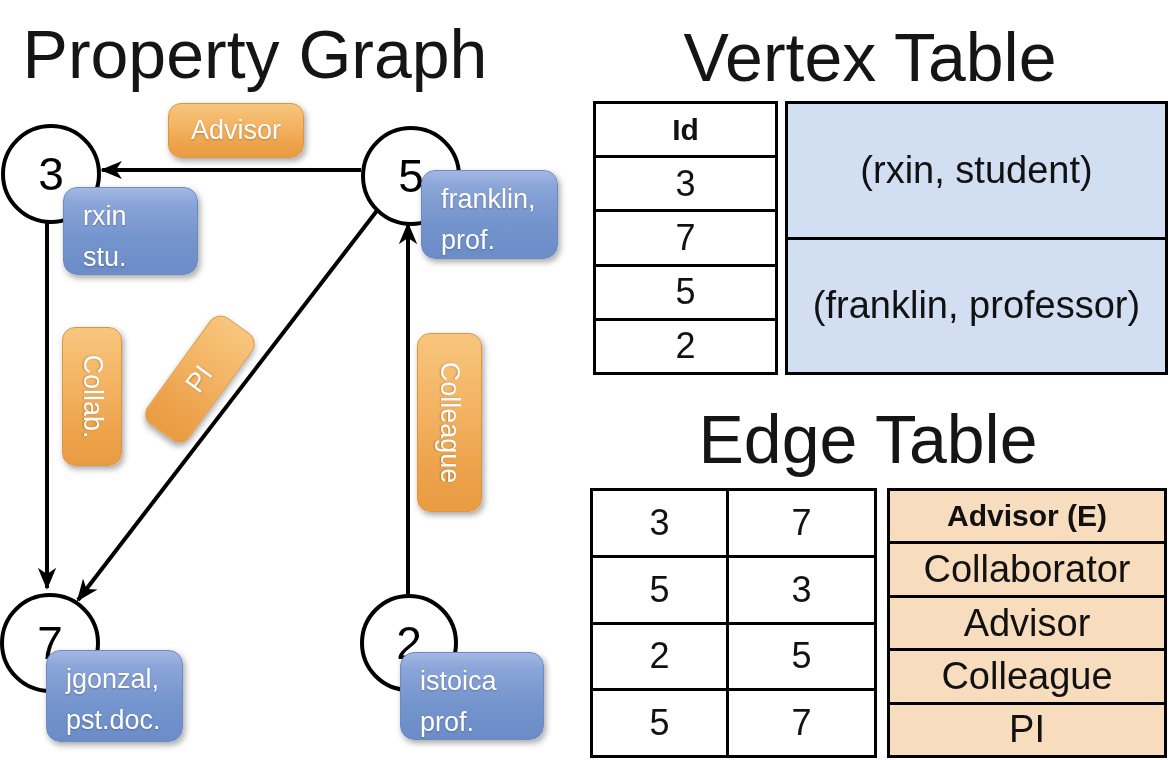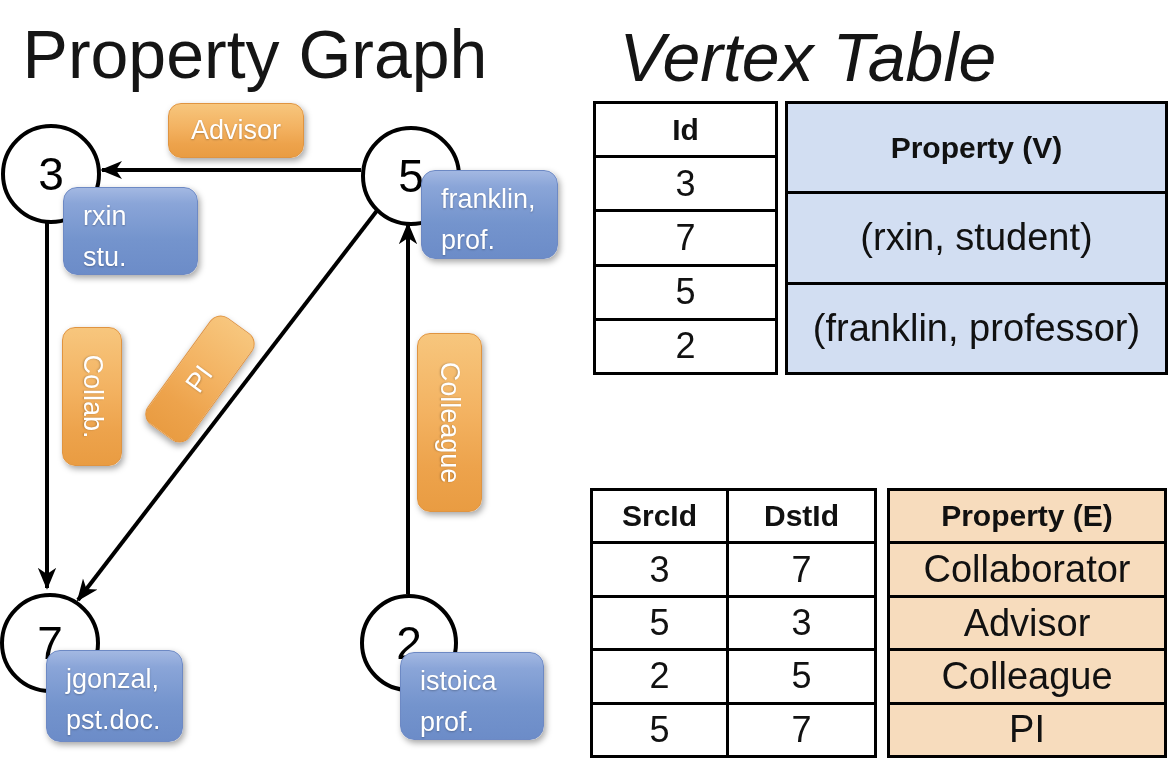--- a/index.html
+++ b/index.html
@@ -67,21 +67,22 @@
   .tan-fill{background:#f7dcbd;}
 
   svg{position:absolute;left:0;top:0;z-index:1;}
 </style>
 </head>
 <body>
 
 <div id="stage">
 
   <div class="abs big-title" style="left:0;top:15px;width:510px;">Property Graph</div>
-  <div class="abs big-title" style="left:538px;top:18px;width:540px;font-style:italic;">Vertex Table</div>
+  <div class="abs big-title" style="left:600px;top:18px;width:540px;">Vertex Table</div>
+  <div class="abs big-title" style="left:598px;top:400px;width:540px;">Edge Table</div>
 
   <svg width="1170" height="760">
     <defs>
       <marker id="arrow" viewBox="0 0 12 10" refX="11" refY="5" markerWidth="5.5" markerHeight="5" orient="auto">
         <path d="M0,0 L12,5 L0,10 L3.4,5 Z" fill="#000"></path>
       </marker>
     </defs>
     <line x1="361" y1="170" x2="102" y2="170" stroke="#000" stroke-width="4" marker-end="url(#arrow)"></line>
     <line x1="47" y1="216" x2="47" y2="588" stroke="#000" stroke-width="4" marker-end="url(#arrow)"></line>
     <line x1="379" y1="208" x2="78" y2="600" stroke="#000" stroke-width="4" marker-end="url(#arrow)"></line>
@@ -144,56 +145,49 @@
     <div class="row">
         <div class="cell">5</div>
       </div>
     <div class="row">
         <div class="cell">2</div>
       </div>
   </div>
 
   <div class="abs tbl blue-fill" style="left:785px;top:101px;width:383px;height:274px;">
     <div class="row">
-      <div class="cell hdr">Property (V)</div>
-    </div>
-    <div class="row">
         <div class="cell prop">(rxin, student)</div>
       </div>
     <div class="row">
         <div class="cell prop">(franklin, professor)</div>
       </div>
   </div>
 
   <div class="abs tbl" style="left:590px;top:488px;width:287px;height:270px;">
-    <div class="row">
-      <div class="cell hdr src">SrcId</div>
-      <div class="cell hdr">DstId</div>
-    </div>
     <div class="row">
       <div class="cell src">3</div>
       <div class="cell">7</div>
     </div>
     <div class="row">
       <div class="cell src">5</div>
       <div class="cell">3</div>
     </div>
     <div class="row">
       <div class="cell src">2</div>
       <div class="cell">5</div>
     </div>
     <div class="row">
       <div class="cell src">5</div>
       <div class="cell">7</div>
     </div>
   </div>
 
   <div class="abs tbl tan-fill" style="left:887px;top:488px;width:280px;height:270px;">
     <div class="row">
-      <div class="cell hdr">Property (E)</div>
+      <div class="cell hdr">Advisor (E)</div>
     </div>
     <div class="row">
         <div class="cell prop">Collaborator</div>
       </div>
     <div class="row">
         <div class="cell prop">Advisor</div>
       </div>
     <div class="row">
         <div class="cell prop">Colleague</div>
       </div>

